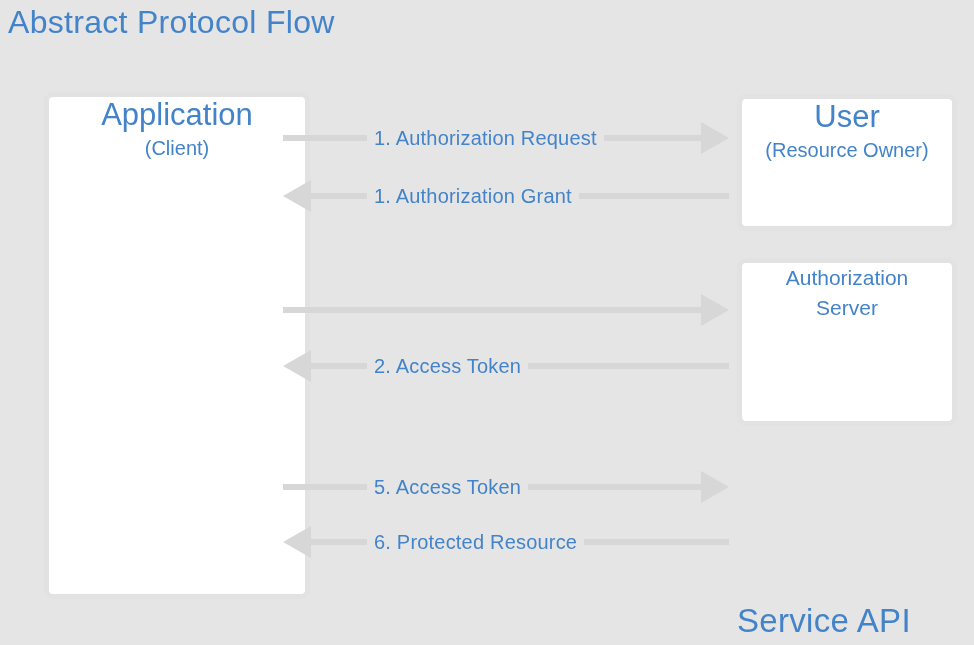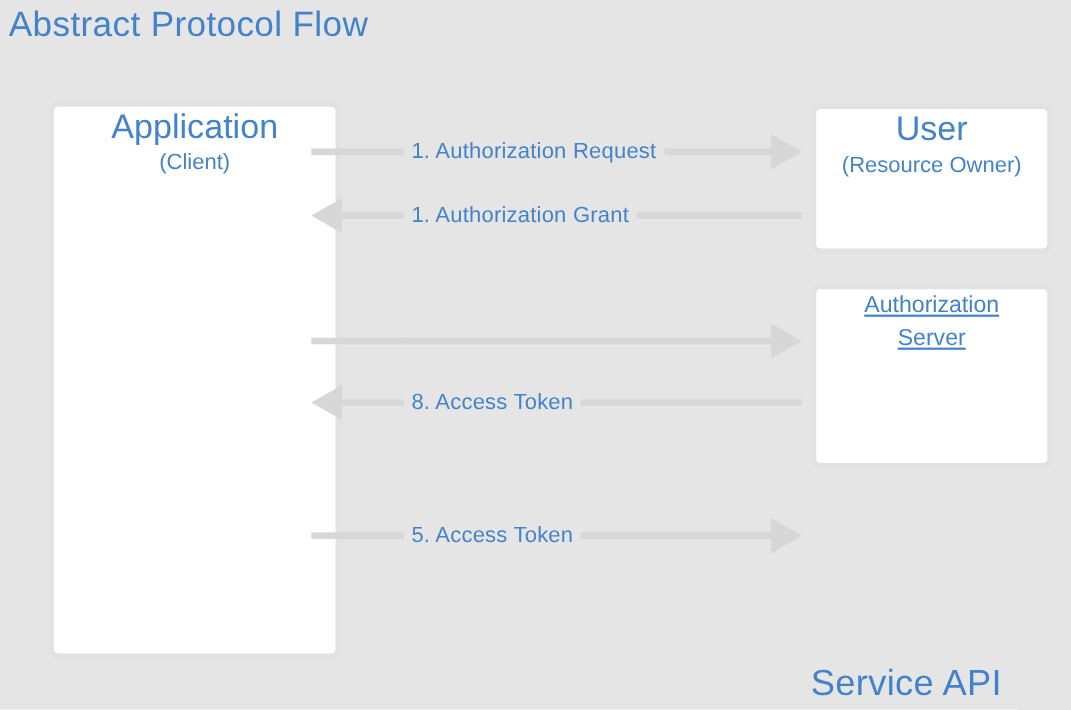--- a/index.html
+++ b/index.html
@@ -33,21 +33,21 @@
     border: 5px solid var(--box-border);
     border-radius: 9px;
     background: #ffffff;
     display: flex;
     flex-direction: column;
     align-items: center;
     text-align: center;
   }
   .node-application { left: 44px;  top: 92px;  width: 266px; height: 507px; }
   .node-user        { left: 737px; top: 94px;  width: 220px; height: 137px; }
-  .node-auth-server { left: 737px; top: 258px; width: 220px; height: 168px; text-decoration: underline; }
+  .node-auth-server { left: 737px; top: 258px; width: 220px; height: 168px; }
   .node-res-server  { left: 737px; top: 426px; width: 220px; height: 172px; }
   .node-label-lg   { font-size: 31px; line-height: 1.15; }
   .node-sublabel   { font-size: 20px; margin-top: 4px; }
   .node-label-md   { font-size: 21px; line-height: 1.45; max-width: 150px; }
   .service-api {
     position: absolute;
     left: 737px;
     top: 602px;
     width: 220px;
     text-align: left;
@@ -134,25 +134,31 @@
 
   <div class="arrow arrow-3">
     <span class="seg seg-fixed-r"></span>
     <span class="seg seg-grow"></span>
     <span class="head head-right"></span>
   </div>
 
   <div class="arrow arrow-4">
     <span class="head head-left"></span>
     <span class="seg seg-fixed-l"></span>
-    <span class="flow-label">8. Access Token</span>
+    <span class="flow-label">2. Access Token</span>
     <span class="seg seg-grow"></span>
   </div>
 
   <div class="arrow arrow-5">
     <span class="seg seg-fixed-r"></span>
     <span class="flow-label">5. Access Token</span>
     <span class="seg seg-grow"></span>
     <span class="head head-right"></span>
   </div>
 
+  <div class="arrow arrow-6">
+    <span class="head head-left"></span>
+    <span class="seg seg-fixed-l"></span>
+    <span class="flow-label">6. Protected Resource</span>
+    <span class="seg seg-grow"></span>
+  </div>
 
 </div>
 
 </body></html>

